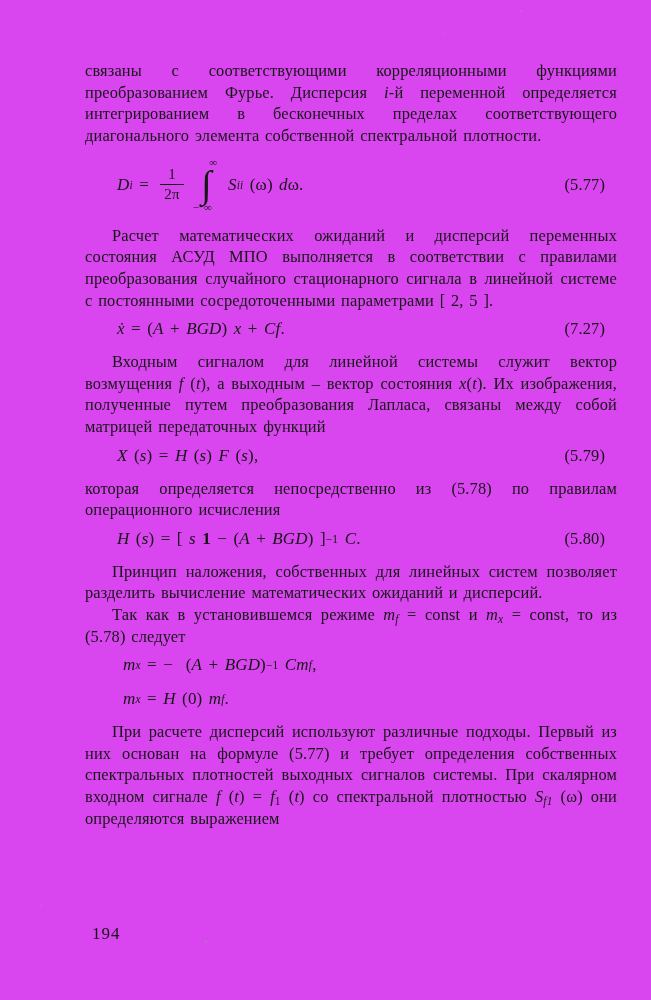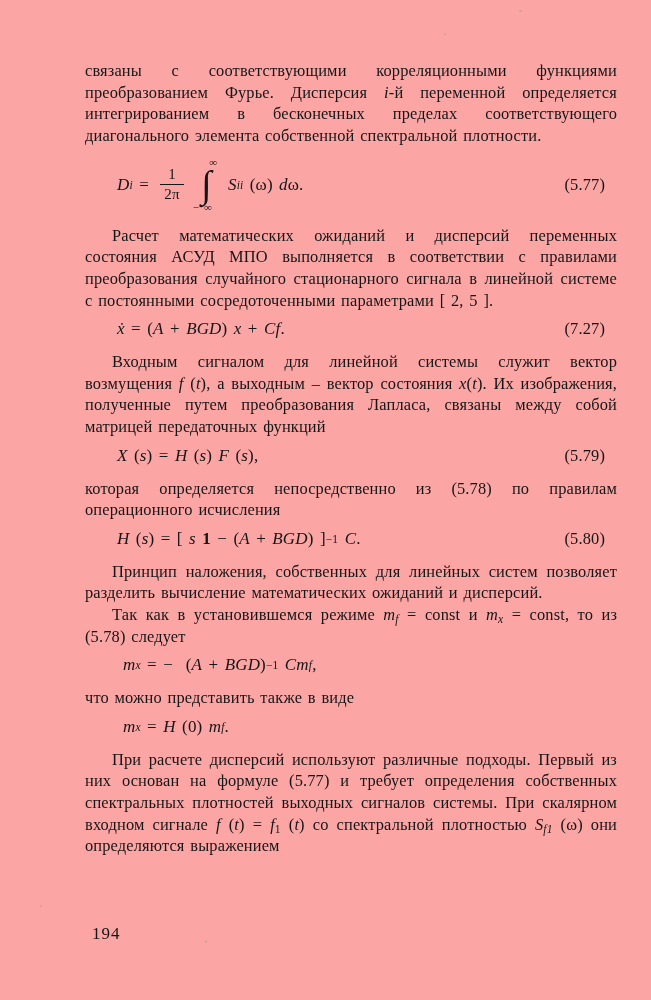--- a/index.html
+++ b/index.html
@@ -6,21 +6,21 @@
   body {
     width: 651px; height: 1000px;
     background: #fcfcfa;
     font-family: "Liberation Serif", serif;
     color: #161616;
   }
   .page {
     position: relative;
     width: 651px; height: 1000px;
     overflow: hidden;
-    background: #fca5a5;
+    background: #d946ef;
   }
   .textblock {
     position: absolute;
     left: 85px; top: 60px;
     width: 532px;
     font-size: 16.4px;
     line-height: 21.6px;
     text-align: justify;
     word-spacing: 1.5px;
     letter-spacing: 0.15px;
@@ -122,21 +122,20 @@
     </div>
 
     <p class="para indent"><span>Принцип наложения, собственных для линейных систем позволяет разделить вычисление математических ожиданий и дисперсий.</span></p>
 
     <p class="para indent"><span>Так как в установившемся режиме </span><span class="it">m</span><sub class="it">f</sub><span> = const и </span><span class="it">m</span><sub class="it">x</sub><span> = const, то из (5.78) следует</span></p>
 
     <div class="eq eq-indent-extra">
       <span class="eq-body"><span class="it">m</span><sub class="it">x</sub><span> = −  (</span><span class="it">A</span><span> + </span><span class="it">BGD</span><span>)</span><sup>−1</sup><span> </span><span class="it">C</span><span class="it">m</span><sub class="it">f</sub><span>,</span></span>
     </div>
 
-    <p class="para"><span>что можно представить также в виде</span></p>
 
     <div class="eq eq-indent-extra">
       <span class="eq-body"><span class="it">m</span><sub class="it">x</sub><span> = </span><span class="it">H</span><span> (0) </span><span class="it">m</span><sub class="it">f</sub><span>.</span></span>
     </div>
 
     <p class="para indent"><span>При расчете дисперсий используют различные подходы. Первый из них основан на формуле (5.77) и требует определения собственных спектральных плотностей выходных сигналов системы. При скалярном входном сигнале </span><span class="it">f</span><span> (</span><span class="it">t</span><span>) = </span><span class="it">f</span><sub>1</sub><span> (</span><span class="it">t</span><span>) со спектральной плотностью </span><span class="it">S</span><sub class="it">f1</sub><span> (ω) они определяются выражением</span></p>
 
   </div>
 
   <div class="pagenum">194</div>

